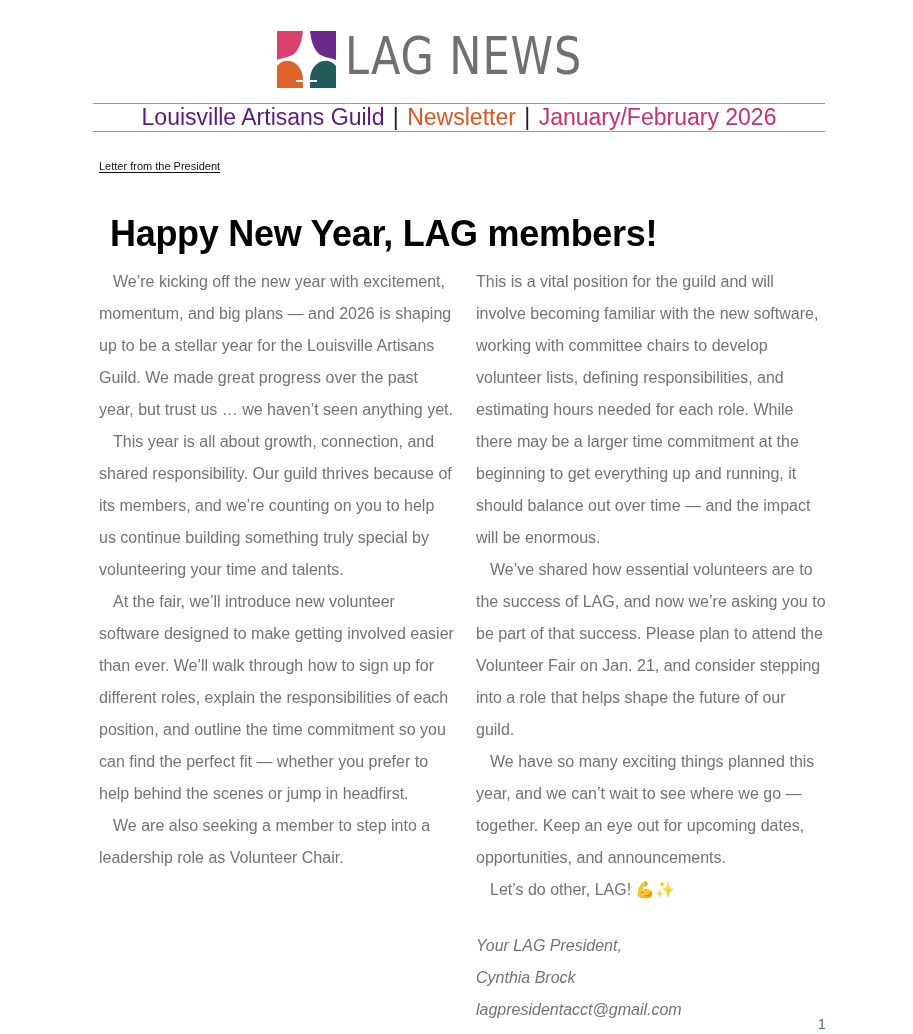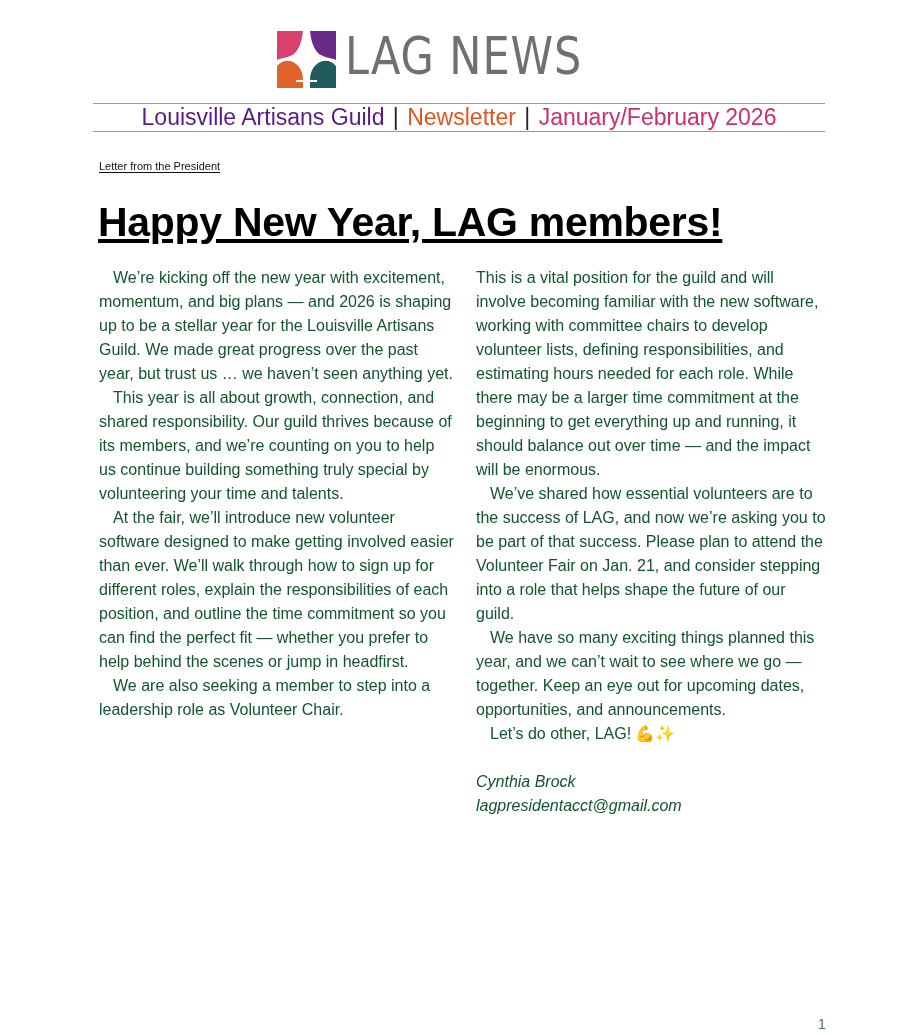--- a/index.html
+++ b/index.html
@@ -28,25 +28,25 @@
   }
   .subhead .org { color: #5b1a86; }
   .subhead .sep { color: #222; padding: 0 2px; }
   .subhead .type { color: #e0541f; }
   .subhead .date { color: #cc2f6a; }
   .kicker {
     position: absolute; left: 99px; top: 160px; font-size: 11px; color: #111;
     text-decoration: underline; text-underline-offset: 2px;
   }
   .headline {
-    position: absolute; left: 98px; top: 196px; font-size: 41px; font-weight: bold;
-    color: #000; letter-spacing: -0.3px; margin: 0; line-height: 52px; text-decoration: underline;
+    position: absolute; left: 98px; top: 196px; font-size: 36px; font-weight: bold;
+    color: #000; letter-spacing: -0.3px; margin: 12px; line-height: 52px;
   }
   .col {
-    position: absolute; top: 266px; width: 355px; font-size: 16px; line-height: 24px; color: #14532d;
+    position: absolute; top: 266px; width: 355px; font-size: 16px; line-height: 32px; color: #737373;
   }
   .col.left { left: 99px; }
   .col.right { left: 476px; width: 350px; }
   .col p { margin: 0; }
   .col p.indent { text-indent: 14px; }
   .sig { font-style: italic; }
   .spacer { height: 24px; }
   .page-num {
     position: absolute; left: 818px; top: 1016px; font-size: 14px; color: #4a6a8a;
   }
@@ -91,17 +91,18 @@
   <p class="indent">At the fair, we’ll introduce new volunteer software designed to make getting involved easier than ever. We’ll walk through how to sign up for different roles, explain the responsibilities of each position, and outline the time commitment so you can find the perfect fit — whether you prefer to help behind the scenes or jump in headfirst.</p>
   <p class="indent">We are also seeking a member to step into a leadership role as Volunteer Chair.</p>
 </div>
 
 <div class="col right">
   <p>This is a vital position for the guild and will involve becoming familiar with the new software, working with committee chairs to develop volunteer lists, defining responsibilities, and estimating hours needed for each role. While there may be a larger time commitment at the beginning to get everything up and running, it should balance out over time — and the impact will be enormous.</p>
   <p class="indent">We’ve shared how essential volunteers are to the success of LAG, and now we’re asking you to be part of that success. Please plan to attend the Volunteer Fair on Jan. 21, and consider stepping into a role that helps shape the future of our guild.</p>
   <p class="indent">We have so many exciting things planned this year, and we can’t wait to see where we go — together. Keep an eye out for upcoming dates, opportunities, and announcements.</p>
   <p class="indent">Let’s do other, LAG! 💪✨</p>
   <div class="spacer"></div>
+  <p class="sig">Your LAG President,</p>
   <p class="sig">Cynthia Brock</p>
   <p class="sig">lagpresidentacct@gmail.com</p>
 </div>
 
 <div class="page-num">1</div>
 
 </body></html>

